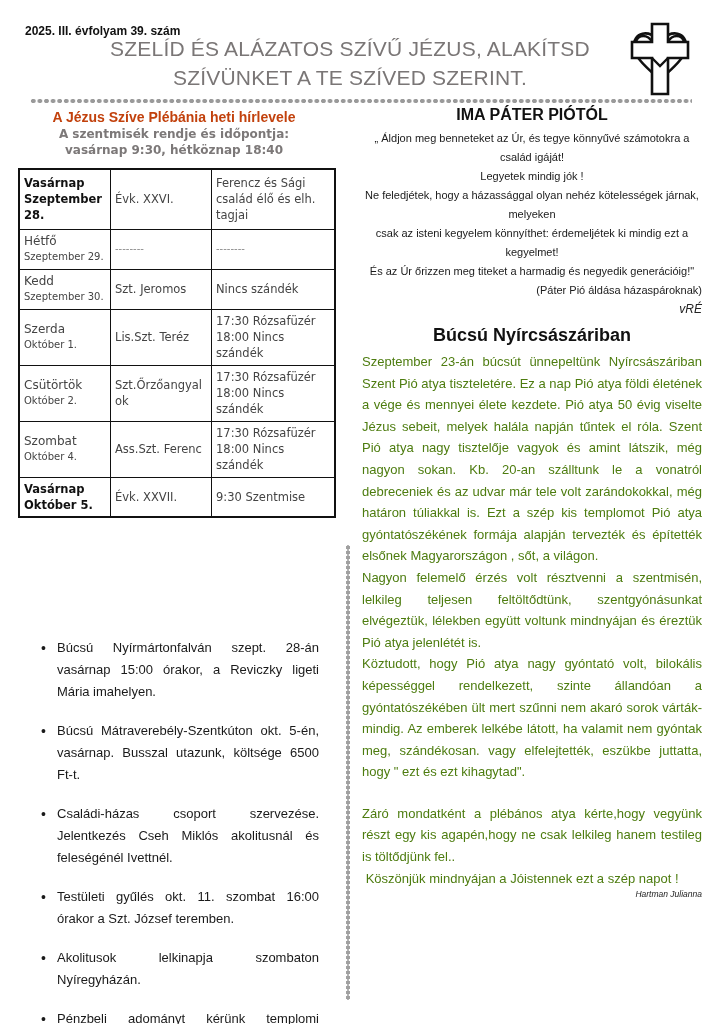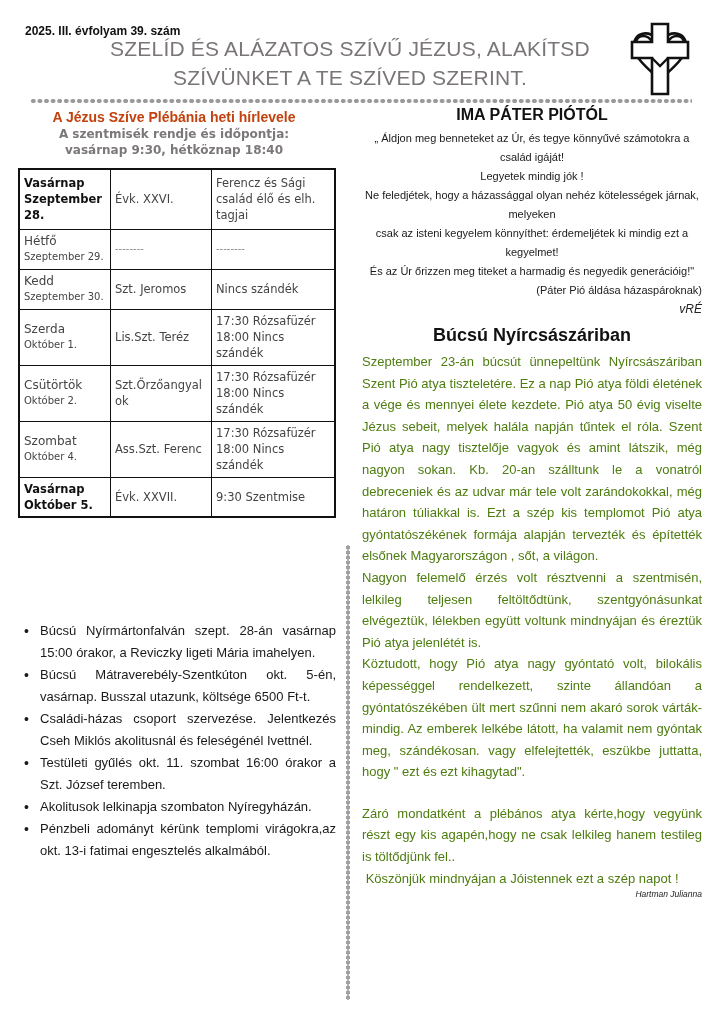--- a/index.html
+++ b/index.html
@@ -23,21 +23,21 @@
   table.sched { position: absolute; left: 18px; top: 168px; width: 318px; border-collapse: collapse; border: 2px solid #111; font-family: "DejaVu Sans", sans-serif; }
   table.sched td { border: 1.5px solid #111; vertical-align: middle; color: #444; font-size: 11.5px; line-height: 16px; padding: 2px 4px; }
   table.sched td.day { width: 82px; }
   table.sched td.saint { width: 92px; }
   table.sched .dname { font-size: 12px; }
   table.sched .ddate { font-size: 10px; }
   table.sched .bold { font-weight: bold; color: #111; font-size: 11.5px; }
   table.sched .dash { color: #888; font-size: 10px; }
 
   ul.notices { position: absolute; left: 18px; top: 620px; width: 318px; margin: 0; padding: 0 0 0 22px; list-style: none; font-size: 13px; line-height: 22px; color: #1a1a1a; box-sizing: border-box; }
-  ul.notices li { position: relative; text-align: justify; margin: 0; }
+  ul.notices li { position: relative; text-align: justify; margin: 17px; }
   ul.notices li::before { content: "•"; position: absolute; left: -16px; top: 0; font-size: 14px; }
 
   .right { position: absolute; left: 362px; top: 104px; width: 340px; }
   .ima-title { text-align: center; font-size: 16px; font-weight: bold; color: #111; line-height: 22px; }
   .prayer { text-align: center; font-size: 11px; line-height: 19px; color: #1a1a1a; margin-top: 3px; }
   .prayer .src { text-align: right; }
   .sig-vre { text-align: right; font-size: 12px; font-style: italic; margin-top: 2px; color: #222; }
   .bucsu-title { text-align: center; font-size: 18px; font-weight: bold; color: #111; margin-top: 7px; line-height: 24px; }
   .story { font-size: 13px; line-height: 21.6px; color: #4d7c0f; text-align: justify; margin-top: 4px; }
   .story p { margin: 0; }

